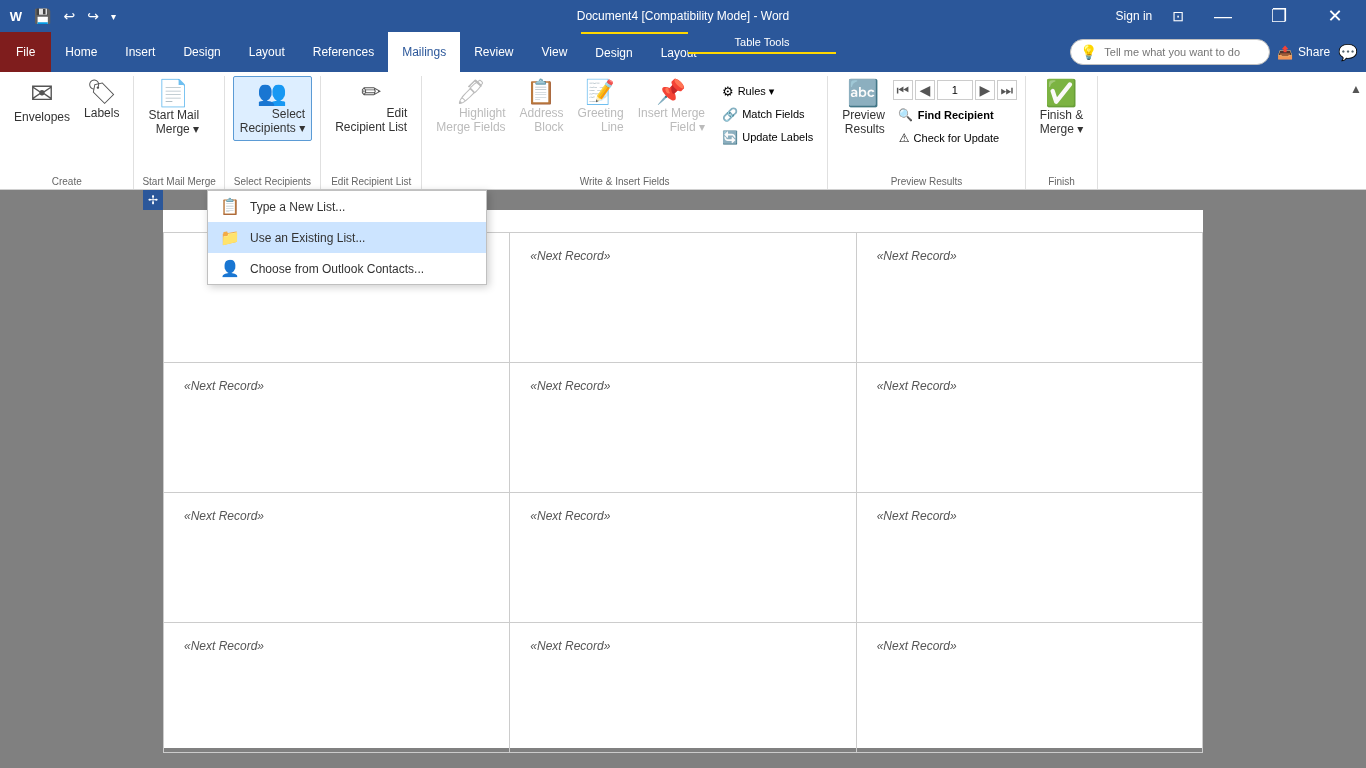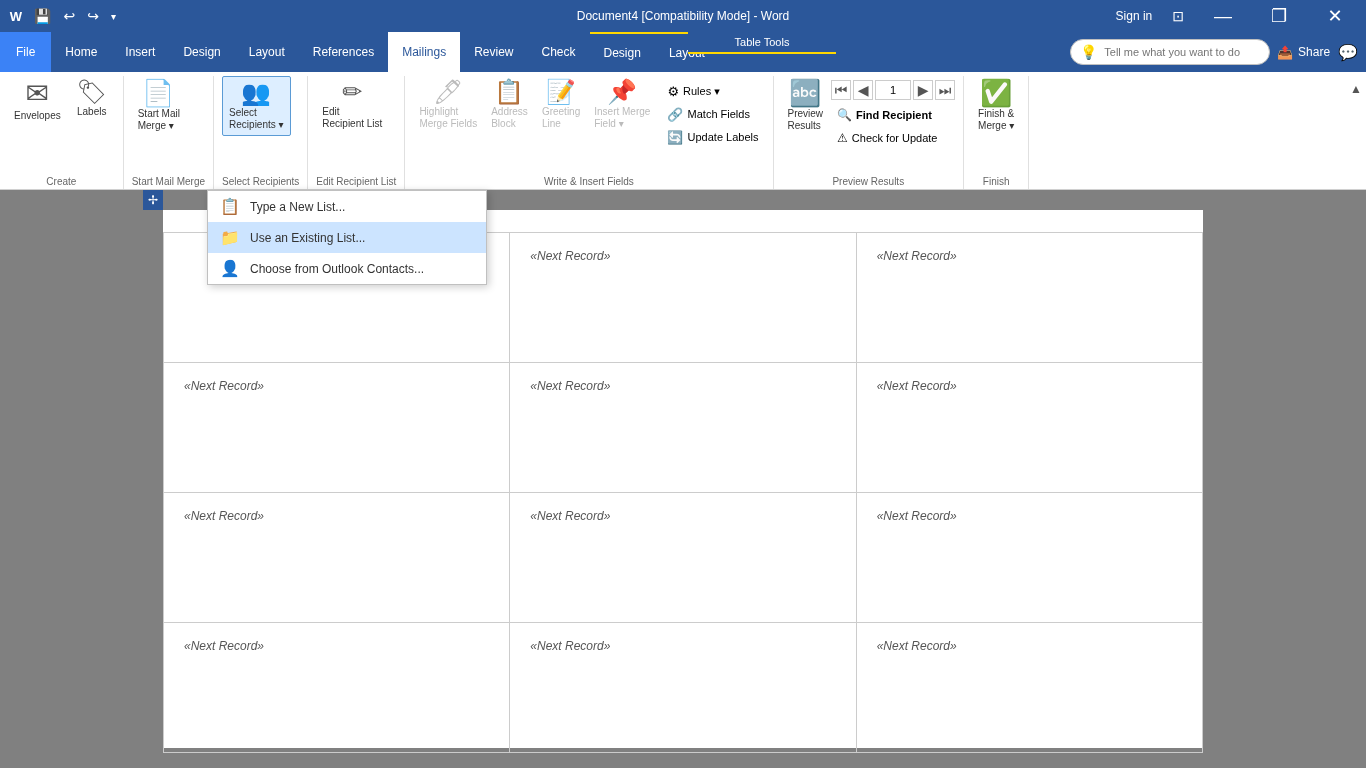--- a/index.html
+++ b/index.html
@@ -80,21 +80,21 @@
       flex-direction: column;
       align-items: center;
       justify-content: flex-start;
       padding: 4px 6px;
       cursor: pointer;
       border-radius: 2px;
       min-width: 46px;
       gap: 2px;
     }
     .ribbon-btn .icon { font-size: 28px; color: #555; line-height: 1; }
-    .ribbon-btn .label { font-size: 10px; text-align: left; color: #333; line-height: 1.2; }
+    .ribbon-btn .label { font-size: 12px; text-align: right; color: #333; line-height: 1.2; }
     .ribbon-btn-small {
       display: flex;
       flex-direction: row;
       align-items: center;
       padding: 3px 6px;
       cursor: pointer;
       border-radius: 2px;
       gap: 4px;
       height: 22px;
     }
@@ -258,21 +258,21 @@
     <div class="title-bar-btn">❐</div>
     <div class="title-bar-btn close">✕</div>
   </div>
 </div>
 
 <div style="position:relative; background:#2b579a; height:0;">
   <div style="position:absolute; left:688px; top:0; width:148px; height:22px; background:#2b579a; color:white; font-size:11px; display:flex; align-items:center; justify-content:center; border-bottom: 2px solid #ffd700; z-index:10;">Table Tools</div>
 </div>
 
 <div class="menu-bar">
-  <div class="menu-item" style="background:#3b82f6; padding:0 16px;">
+  <div class="menu-item" style="background:#7f1d1d; padding:0 16px;">
     <span>File</span>
   </div>
   <div class="menu-item">
     <span>Home</span>
   </div>
   <div class="menu-item">
     <span>Insert</span>
   </div>
   <div class="menu-item">
     <span>Design</span>
@@ -283,21 +283,21 @@
   <div class="menu-item">
     <span>References</span>
   </div>
   <div class="menu-item active">
     <span>Mailings</span>
   </div>
   <div class="menu-item">
     <span>Review</span>
   </div>
   <div class="menu-item">
-    <span>Check</span>
+    <span>View</span>
   </div>
 
   <div class="menu-item" style="border-top: 2px solid #ffd700; margin-top: 0;">
     <span>Design</span>
   </div>
   <div class="menu-item" style="border-top: 2px solid #ffd700;">
     <span>Layout</span>
   </div>
 
   <div style="margin-left:auto; display:flex; align-items:center; gap:8px; padding-right:8px;">

